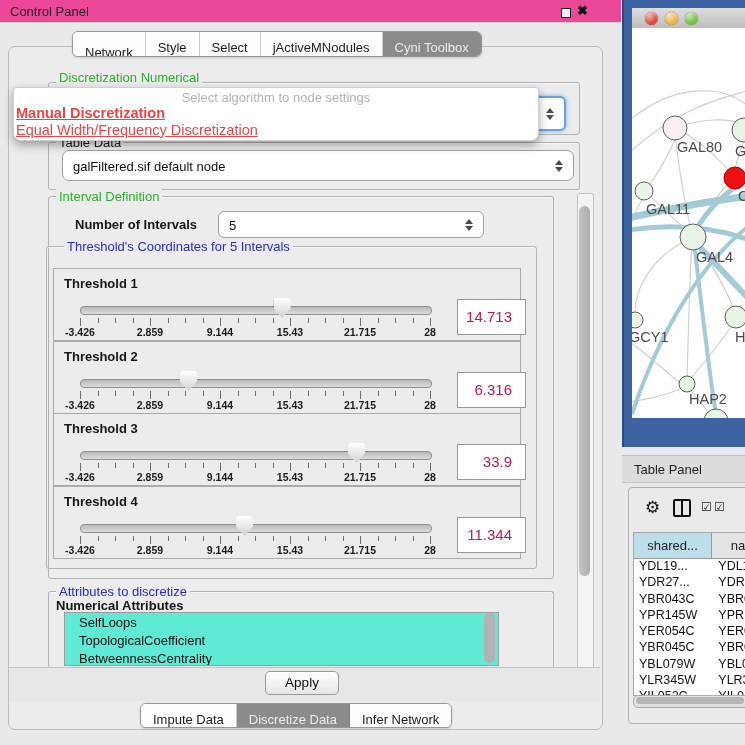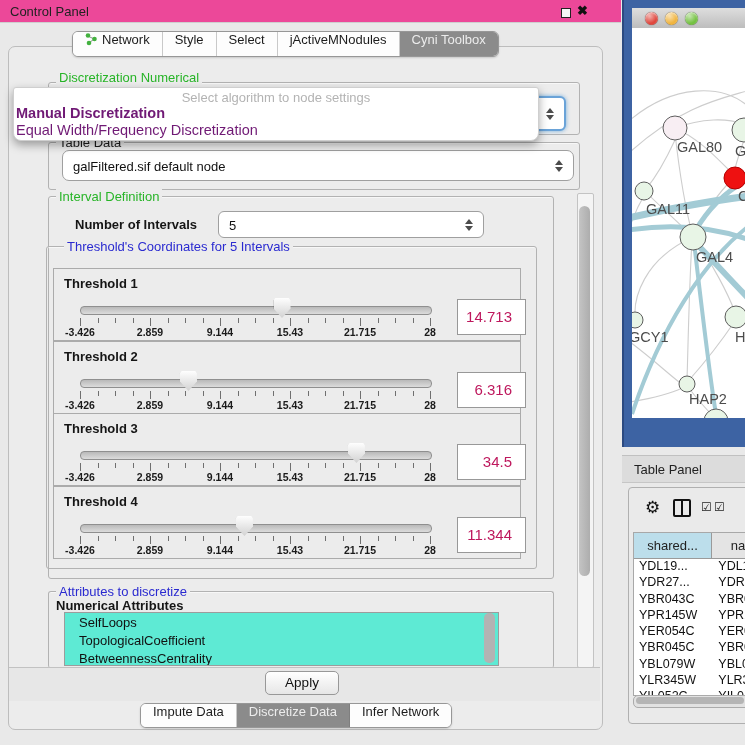--- a/index.html
+++ b/index.html
@@ -9,22 +9,22 @@
 
   
   #titlebar{left:0;top:0;width:621px;height:22px;background:#ec4899;border-bottom:1px solid #cfcfcf;}
   #titlebar .title{position:absolute;left:10px;top:4px;font-size:13px;color:#222;}
   #float-btn{position:absolute;left:561px;top:8px;width:8px;height:8px;border:1.5px solid #222;background:#f5f5f5;}
   #close-btn{position:absolute;left:577px;top:3px;font-size:13px;font-weight:bold;color:#111;}
 
   
   .tabstrip{display:flex;border:1px solid #979797;border-radius:6px;overflow:hidden;height:24px;
             background:#fdfdfd;box-shadow:0 1px 2px rgba(0,0,0,.15);z-index:12;}
-  .tab{display:flex;align-items:flex-start;gap:5px;padding:0 12px;font-size:13px;color:#1c1c1c;
-       border-right:1px solid #c9c9c9;background:#fdfdfd;white-space:nowrap;}
+  .tab{display:flex;align-items:flex-start;gap:5px;padding:8px 12px;font-size:13px;color:#1c1c1c;
+       border-right:1px solid #c9c9c9;background:#fdfdfd;white-space:nowrap;flex-direction:column;}
   .tab:last-child{border-right:none;}
   .tab.selected{background:#8b8b8b;color:#ececec;border-right-color:#7f7f7f;}
 
   
   #main-panel{left:8px;top:46px;width:593px;height:682px;background:#ececec;
               border:1px solid #bdbdbd;border-radius:7px;}
   .groupbox{position:absolute;border:1px solid #b2b2b2;border-radius:3px;
             box-shadow:inset 0 1px 0 rgba(255,255,255,.6);}
   .grouplabel{position:absolute;font-size:13px;background:#ececec;padding:0 3px;white-space:nowrap;}
   .green{color:#27b427;}
@@ -40,21 +40,21 @@
   .spinner:after{bottom:0;border-top:5px solid #4c4c4c;}
 
   #focus-combo{left:60px;top:96px;width:502px;height:31px;border:2px solid #6aa3d8;
                box-shadow:0 0 4px #76aede;z-index:4;}
 
   
   #algo-popup{left:13px;top:87px;width:524px;height:52px;background:#fff;z-index:30;
               border:1px solid #cfcfcf;border-radius:3px 3px 8px 8px;
               box-shadow:0 4px 10px rgba(0,0,0,.35);}
   #algo-popup .hint{text-align:center;font-size:13px;color:#b3b3b3;padding-top:2px;height:15px;}
-  .popup-opt{font-size:14.5px;color:#701a75;padding:0 2px;height:17px;line-height:17px;}
+  .popup-opt{font-size:14.5px;color:#ef4444;padding:0 2px;height:17px;line-height:17px;text-decoration:underline;}
   .popup-opt.bold{font-weight:bold;}
 
   
   .vscroll-track{position:absolute;background:#f4f4f4;border:1px solid #c3c3c3;border-radius:2px;}
   .scroll-thumb{position:absolute;background:linear-gradient(90deg,#c4c4c4,#adadad);border-radius:6px;}
   .boldlab{font-size:13px;font-weight:bold;color:#151515;position:absolute;}
 
   
   .th-panel{position:absolute;left:6px;width:466px;height:71px;border:1px solid #ababab;background:#ececec;}
   .th-label{position:absolute;left:10px;top:7px;font-size:13px;font-weight:bold;color:#151515;}
@@ -271,21 +271,21 @@
         <div class="tick minor" style="left: 323.5px;"></div>
         <div class="tick minor" style="left: 341px;"></div>
         <div class="tick minor" style="left: 358.5px;"></div>
         <div class="tick major" style="left: 376px;"></div>
         <div class="tick-lab" style="left: -1px;">-3.426</div>
         <div class="tick-lab" style="left: 69px;">2.859</div>
         <div class="tick-lab" style="left: 139px;">9.144</div>
         <div class="tick-lab" style="left: 209px;">15.43</div>
         <div class="tick-lab" style="left: 279px;">21.715</div>
         <div class="tick-lab" style="left: 349px;">28</div>
-        <div class="th-value">34.5</div>
+        <div class="th-value">33.9</div>
       </div>
       <div class="th-panel" style="top: 239px;">
         <div class="th-label">Threshold 4</div>
         <div class="track"></div>
         <div class="thumb" style="left: 181.998px;"></div>
         <div class="tick major" style="left: 26px;"></div>
         <div class="tick minor" style="left: 43.5px;"></div>
         <div class="tick minor" style="left: 61px;"></div>
         <div class="tick minor" style="left: 78.5px;"></div>
         <div class="tick major" style="left: 96px;"></div>

